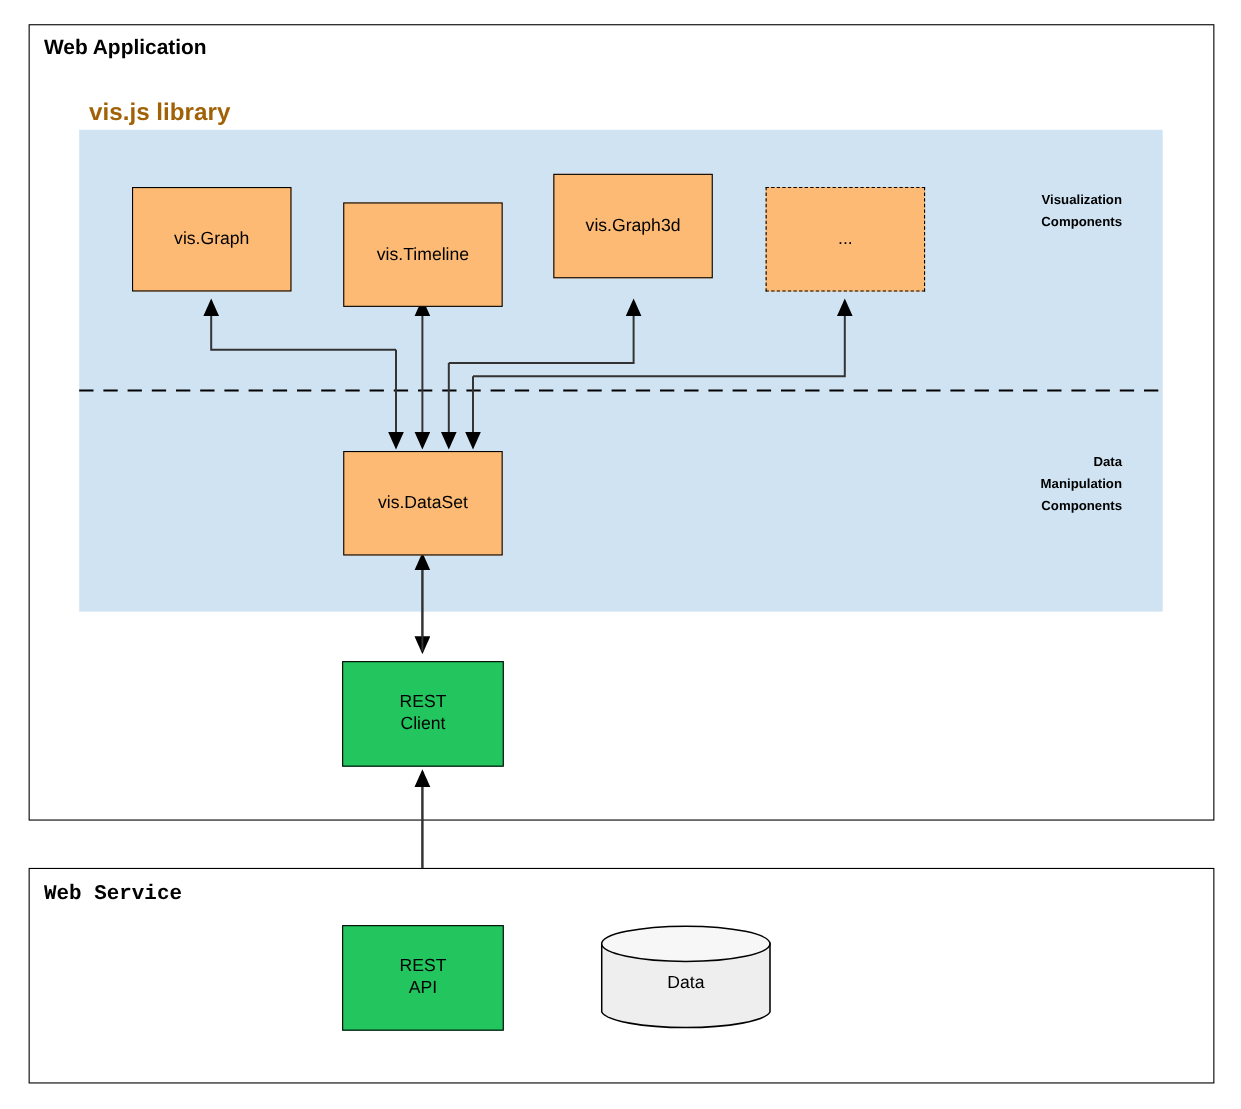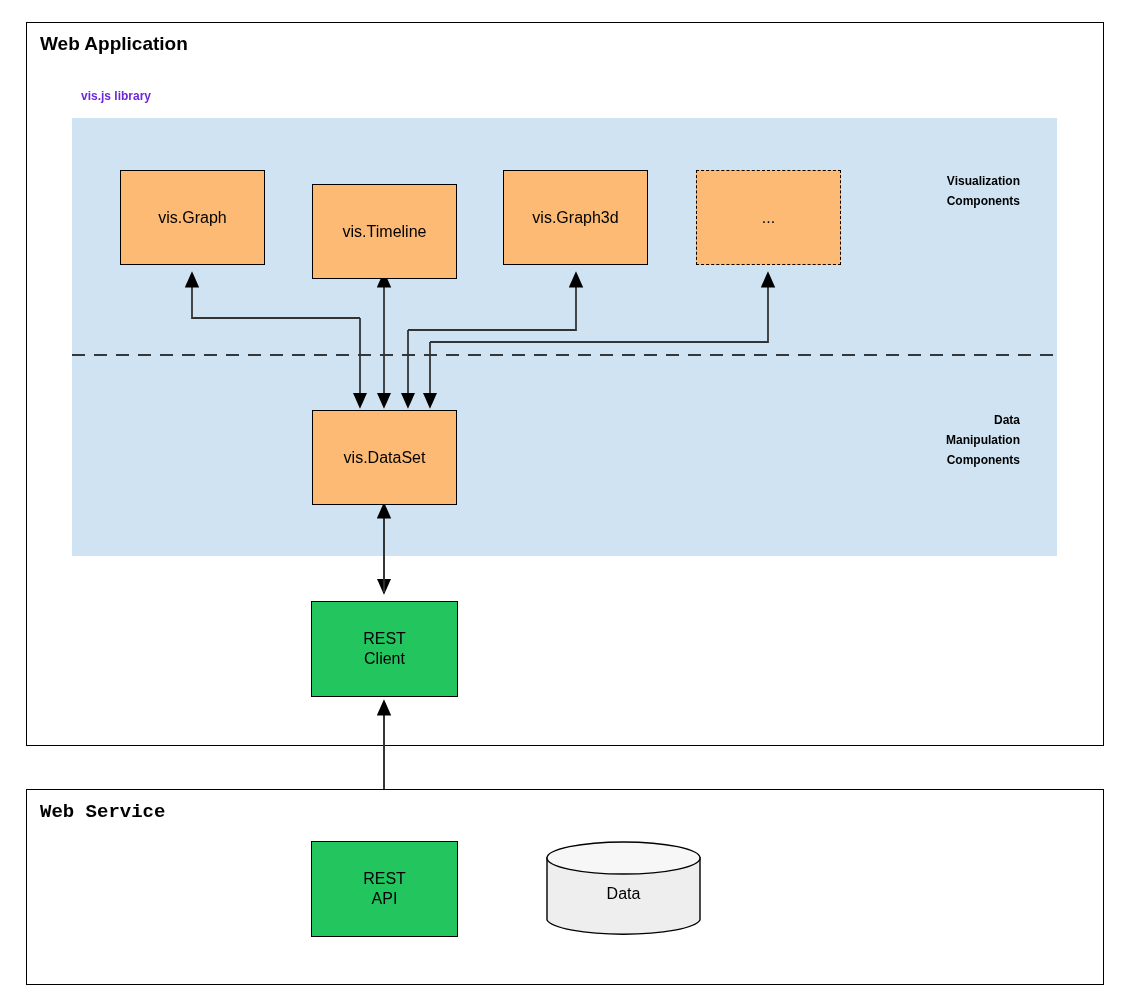--- a/index.html
+++ b/index.html
@@ -26,22 +26,22 @@
   .outer-title {
     position: absolute;
     font-weight: bold;
     font-size: 19px;
     color: #000000;
     white-space: nowrap;
   }
   .sub-title {
     position: absolute;
     font-weight: bold;
-    font-size: 12px;
-    color: #6d28d9;
+    font-size: 22px;
+    color: #a16207;
     white-space: nowrap;
   }
   .lib-band {
     position: absolute;
     background: #cfe3f2;
     border: none;
     box-sizing: border-box;
   }
   .node {
     position: absolute;
@@ -130,21 +130,21 @@
 
     <path d="M384,702 L384,841" fill="none" stroke="#333333" stroke-width="1.8" marker-end="url(#arrow)"></path>
     <path d="M384,841 L384,702" fill="none" stroke="#333333" stroke-width="1.8" marker-end="url(#arrow)"></path>
 
     <path d="M459,888 L546,888" fill="none" stroke="#000000" stroke-width="1.8" marker-end="url(#arrow)"></path>
     <path d="M546,888 L459,888" fill="none" stroke="#000000" stroke-width="1.8" marker-end="url(#arrow)"></path>
   </svg>
 
   <div class="node" style="left:120px; top:170px; width:145px; height:95px;">vis.Graph</div>
   <div class="node" style="left:312px; top:184px; width:145px; height:95px;">vis.Timeline</div>
-  <div class="node" style="left:503px; top:170px; width:145px; height:95px;">vis.Graph3d</div>
+  <div class="node" style="left:503px; top:158px; width:145px; height:95px;">vis.Graph3d</div>
   <div class="node dashed" style="left:696px; top:170px; width:145px; height:95px;">...</div>
 
   <div class="band-label" style="left:737px; top:172px; width:283px;">Visualization
 Components</div>
 
   <div class="node" style="left:312px; top:410px; width:145px; height:95px;">vis.DataSet</div>
 
   <div class="band-label" style="left:737px; top:411px; width:283px;">Data
 Manipulation
 Components</div>

